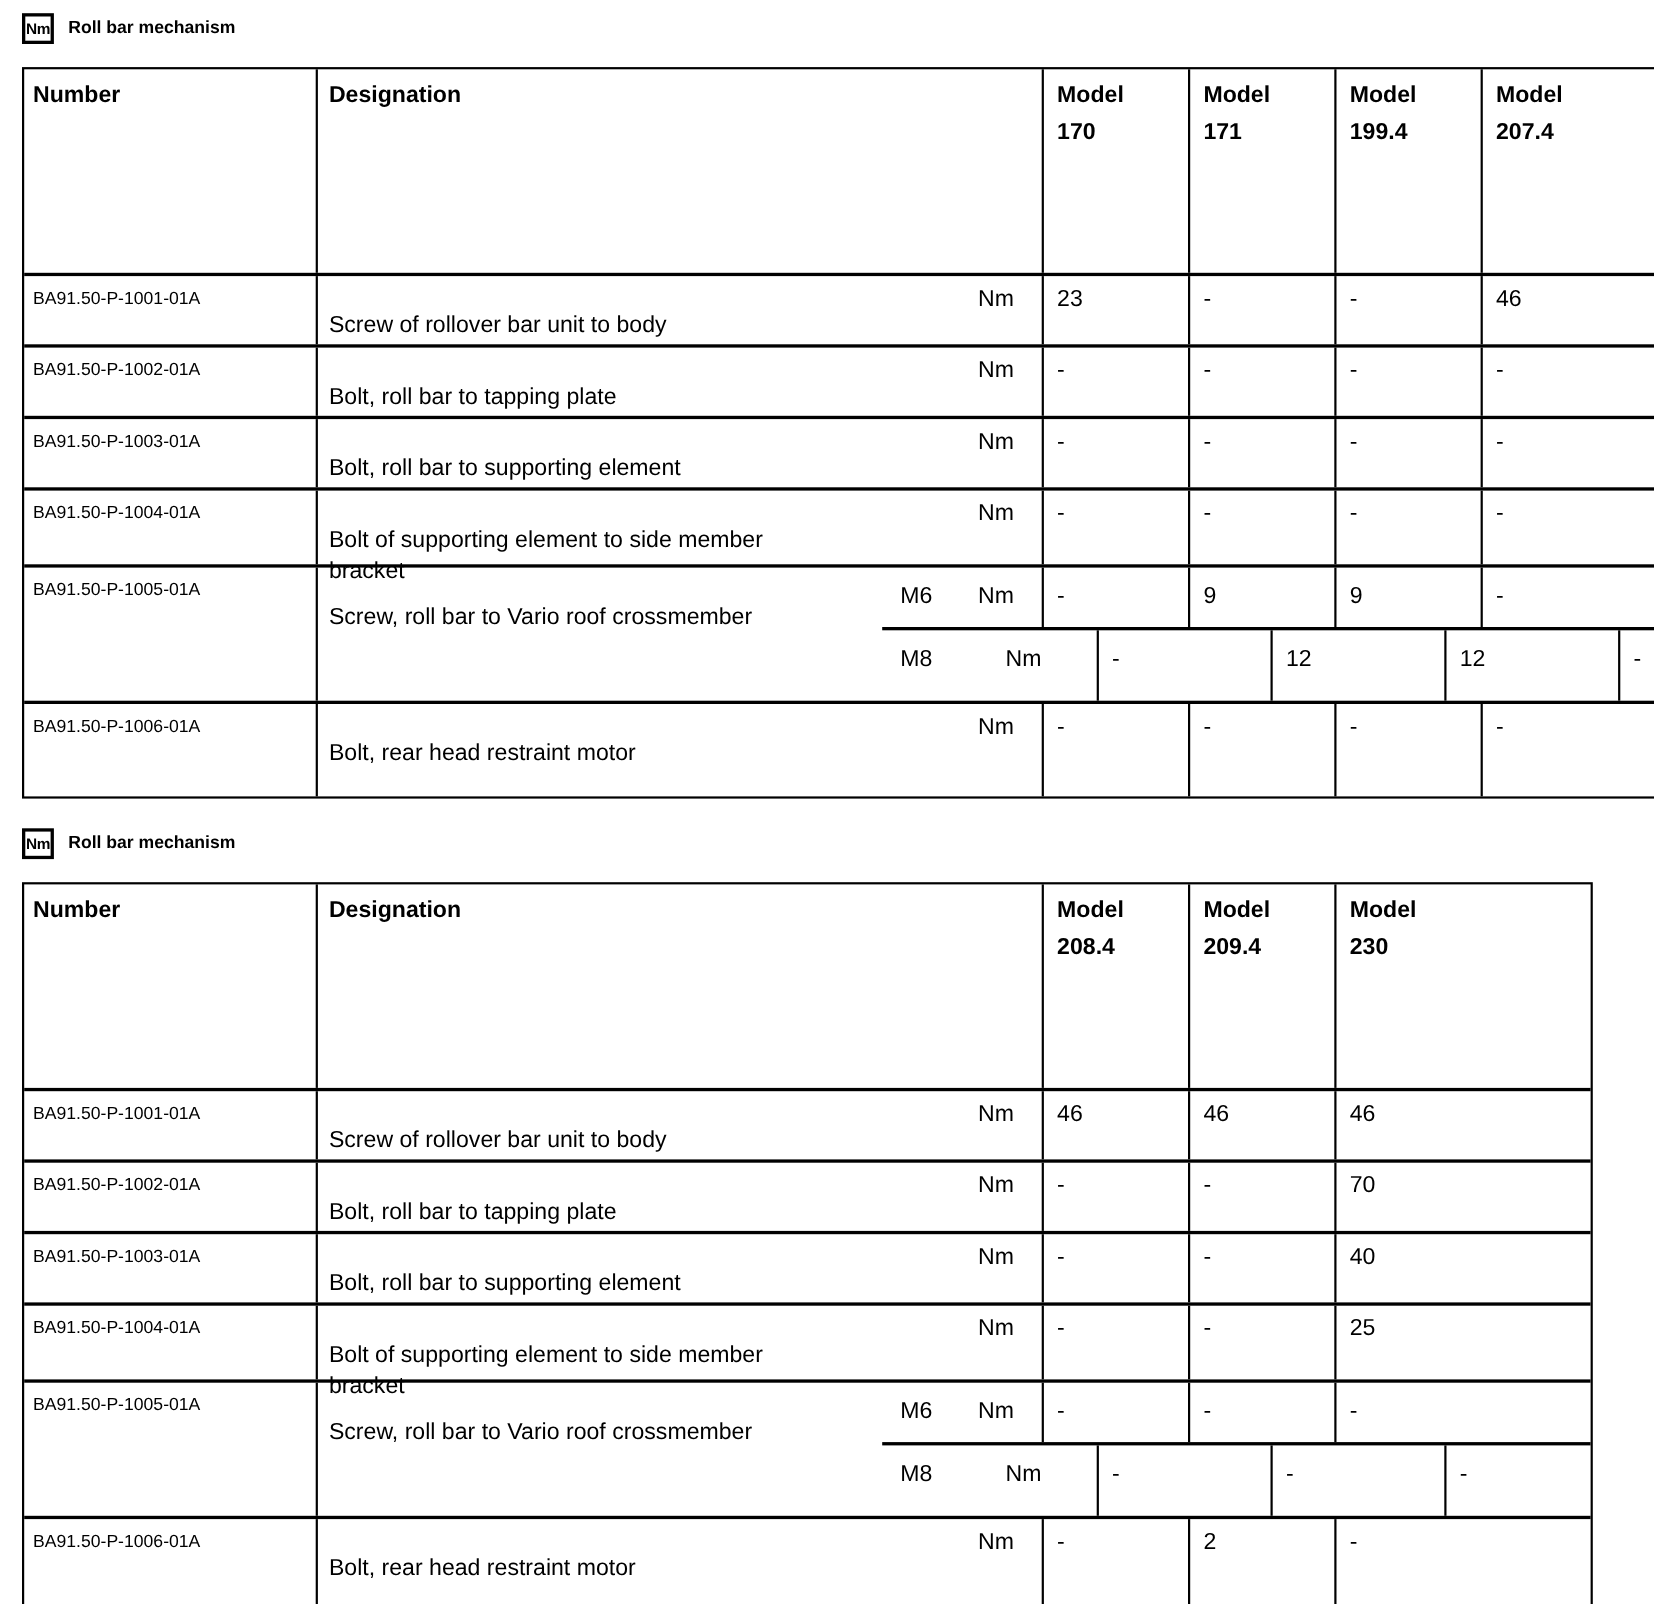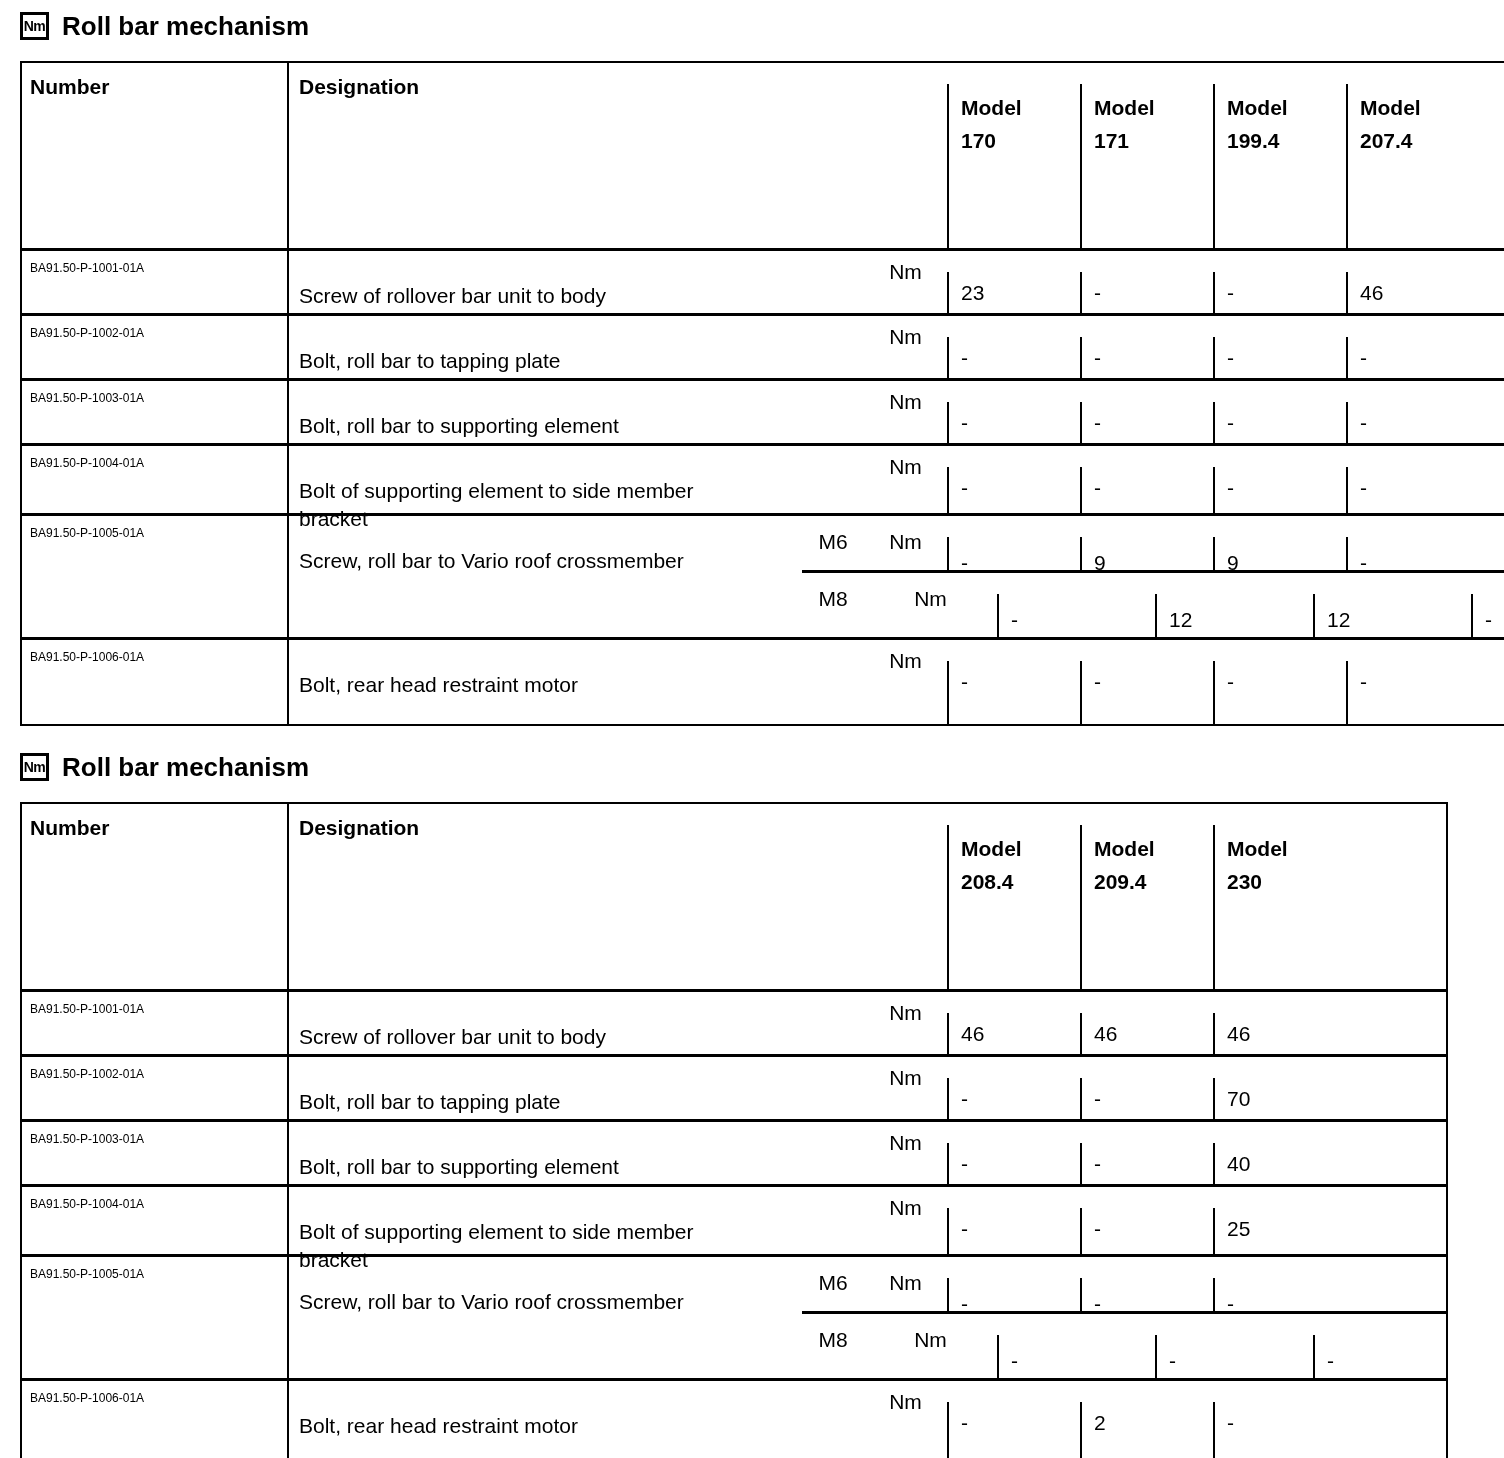--- a/index.html
+++ b/index.html
@@ -8,36 +8,36 @@
   .page { width: 1504px; padding: 12px 0 20px 20px; background: #ffffff; }
 
   .section + .section { margin-top: 27px; }
 
   .section-title { display: flex; align-items: center; gap: 13px; margin-bottom: 21px; height: 28px; }
   .nm-icon {
     width: 29px; height: 28px; border: 3px solid #000;
     font-weight: bold; font-size: 14px; letter-spacing: -0.5px;
     display: flex; align-items: center; justify-content: center; flex: 0 0 auto;
   }
-  .title-text { font-size: 26px; font-weight: bold; white-space: nowrap; }
+  .title-text { font-size: 16px; font-weight: bold; white-space: nowrap; }
 
   .tq-table { border: 2px solid #000; width: max-content; background: #fff; }
   .trow { display: flex; border-top: 3px solid #000; align-items: stretch; }
   .trow.header { border-top: none; }
 
   .cell { padding: 7px 10px 0 10px; font-size: 21px; line-height: 1.33; }
   .bl { border-left: 2px solid #000; }
 
-  .num-col   { width: 265px; font-size: 12px; padding: 10px 8px 0 8px; }
+  .num-col   { width: 265px; font-size: 16px; padding: 10px 8px 0 8px; }
   .desig-col { width: 660px; }
   .desig-text{ width: 515px; }
   .desig-text .wrap { display: block; max-width: 430px; margin-top: 24px; }
   .size-col  { width: 62px;  padding-left: 0; padding-right: 0; text-align: center; }
   .unit-col  { width: 83px;  padding-left: 0; padding-right: 0; text-align: center; }
-  .model-col { width: 133px; padding-left: 12px; margin-top: 21px; }
+  .model-col { width: 133px; padding-left: 12px; }
 
   .header-cell { font-size: 21px; font-weight: bold; line-height: 1.57; padding-top: 8px; }
 
   .h-header { height: 185px; }
   .h-std    { height: 65px;  }
   .h-tall   { height: 70px;  }
   .h-last   { height: 87px;  }
 
   .subrows { display: flex; flex-direction: column; }
   .subrow  { display: flex; }

